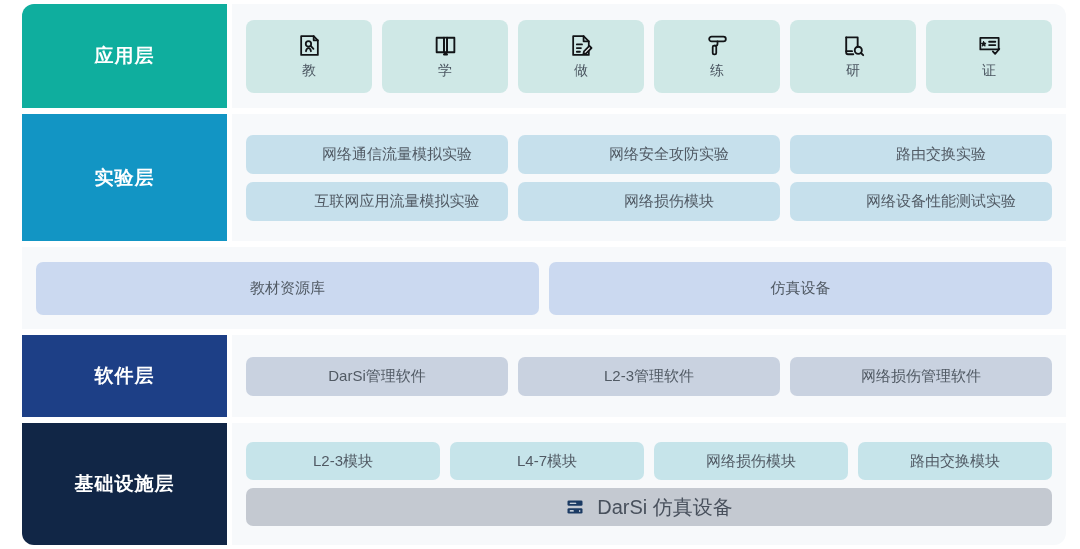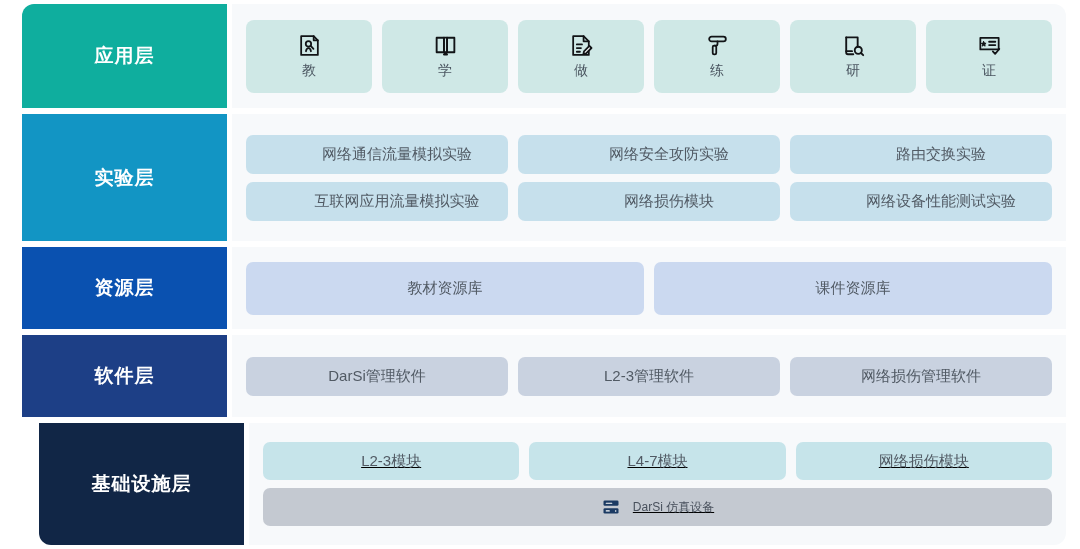--- a/index.html
+++ b/index.html
@@ -36,34 +36,34 @@
     flex: 0 0 205px;
     display: flex;
     align-items: center;
     justify-content: center;
     color: #ffffff;
     font-size: 19px;
     font-weight: bold;
     letter-spacing: 1px;
   }
   .layer-label.first { border-radius: 12px 0 0 0; }
-  .layer-label.last  { border-radius: 0 0 0 12px; margin-left: 17px; }
+  .layer-label.last  { border-radius: 0 0 0 12px; }
 
   
   .layer-panel {
     flex: 1 1 auto;
     background: #f7f9fb;
     display: flex;
     flex-direction: column;
     justify-content: center;
     gap: 8px;
     padding: 10px 14px;
   }
   .layer-panel.first { border-radius: 0 12px 0 0; }
-  .layer-panel.last  { border-radius: 0 0 12px 0; text-decoration: underline; }
+  .layer-panel.last  { border-radius: 0 0 12px 0; }
 
   .pill-row {
     display: flex;
     gap: 10px;
     align-items: stretch;
   }
   .pill {
     flex: 1 1 0;
     border-radius: 7px;
     display: flex;
@@ -111,21 +111,21 @@
 
   .device-bar {
     background: #c4c9d1;
     border-radius: 7px;
     height: 38px;
     display: flex;
     align-items: center;
     justify-content: center;
     gap: 12px;
     color: #48505c;
-    font-size: 12px;
+    font-size: 20px;
   }
   .device-bar .server-icon { width: 20px; height: 20px; display:block; }
 </style>
 </head>
 <body>
 
 <div id="stack">
 
   <div class="layer-row" style="height:104px;">
     <div class="layer-label first" style="background:#0fae9e;text-align:right;">
@@ -223,27 +223,24 @@
       </div>
       <div class="pill-row">
         <div class="pill exp">互联网应用流量模拟实验</div>
         <div class="pill exp">网络损伤模块</div>
         <div class="pill exp">网络设备性能测试实验</div>
       </div>
     </div>
   </div>
 
   <div class="layer-row" style="height:82px;">
-    <div class="layer-label" style="background:#0a51b0;">
-      <span>资源层</span>
-    </div>
     <div class="layer-panel">
       <div class="pill-row">
         <div class="pill res">教材资源库</div>
-        <div class="pill res">课件资源库</div>
+        <div class="pill res">仿真设备</div>
       </div>
     </div>
   </div>
 
   <div class="layer-row" style="height:82px;">
     <div class="layer-label" style="background:#1d3f86;">
       <span>软件层</span>
     </div>
     <div class="layer-panel">
       <div class="pill-row">
@@ -256,20 +253,21 @@
 
   <div class="layer-row" style="height:122px;">
     <div class="layer-label last" style="background:#112646;">
       <span>基础设施层</span>
     </div>
     <div class="layer-panel last">
       <div class="pill-row">
         <div class="pill inf">L2-3模块</div>
         <div class="pill inf">L4-7模块</div>
         <div class="pill inf">网络损伤模块</div>
+        <div class="pill inf">路由交换模块</div>
       </div>
       <div class="device-bar">
         <span>
           <svg class="server-icon" viewBox="0 0 24 24" fill="none">
             <rect x="3" y="4.2" width="18" height="6.4" rx="1.6" fill="#1b3a63"></rect>
             <rect x="3" y="13.4" width="18" height="6.4" rx="1.6" fill="#1b3a63"></rect>
             <rect x="5.6" y="6.8" width="8" height="1.4" rx="0.7" fill="#ffffff"></rect>
             <rect x="5.6" y="16" width="5" height="1.4" rx="0.7" fill="#ffffff"></rect>
             <circle cx="17.6" cy="16.7" r="0.95" fill="#ffffff"></circle>
           </svg>

